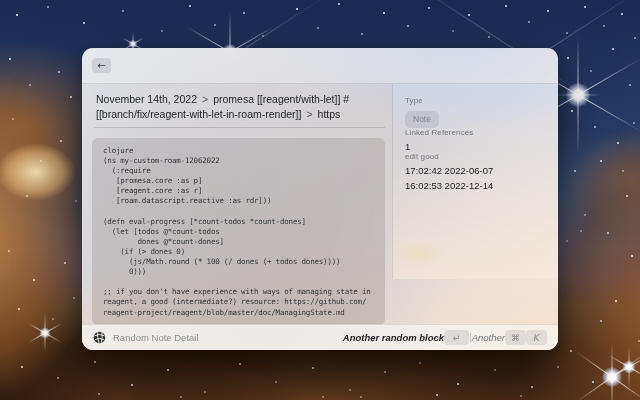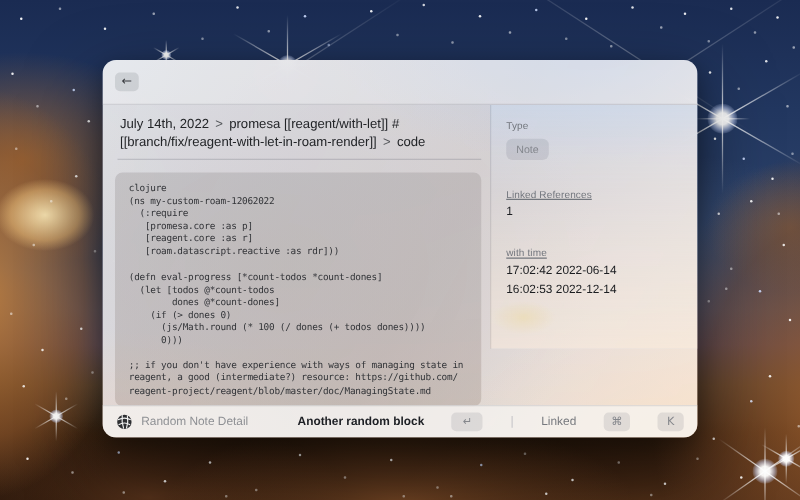--- a/index.html
+++ b/index.html
@@ -93,26 +93,26 @@
     font-family:"DejaVu Sans Mono",monospace;font-size:7.5px;letter-spacing:-0.2px;line-height:10.1px;
     color:#323438;white-space:pre;}
   .side-col{flex:1 1 auto;border-left:1px solid rgba(40,45,60,.12);padding:12px 12px 0 12px;position:relative;
     background:
       radial-gradient(34px 18px at 26px 170px, rgba(235,215,145,.38), transparent 75%),
       linear-gradient(180deg, rgba(205,221,243,.45) 0%, rgba(222,224,232,.18) 35%, rgba(247,233,219,.4) 75%, rgba(250,236,221,.55) 100%);}
   .s-label{font-size:8px;color:#73777e;letter-spacing:.1px;}
   .s-value{font-size:9.5px;color:#1c1e21;margin-top:4px;}
   .badge{display:inline-block;margin-top:6px;padding:3px 8px 4px 8px;border-radius:5px;
     background:rgba(130,138,152,.22);color:#83868c;font-size:8.5px;}
-  .s-gap{margin-top:23px;text-decoration:underline;}
+  .s-gap{margin-top:0;}
   .dlg-footer{height:25px;flex:0 0 auto;display:flex;align-items:center;justify-content:space-between;
     padding:0 11px;background:rgba(246,245,243,.72);border-top:1px solid rgba(40,45,60,.11);margin-top:45px;}
   .f-left{display:flex;align-items:center;gap:7px;}
   .f-app{font-size:9.5px;color:#8e9094;}
-  .f-right{display:flex;align-items:center;gap:22px;}
+  .f-right{display:flex;align-items:center;gap:0;font-style:italic;}
   .f-action{font-size:9.5px;font-weight:bold;color:#1d1f24;cursor:pointer;}
   .f-actions{font-size:9.5px;color:#77797e;cursor:pointer;}
   .key{display:inline-flex;align-items:center;justify-content:center;height:15px;min-width:15px;
     padding:0 3px;border-radius:4px;background:rgba(110,112,122,.16);color:#85878c;font-size:9px;
     font-family:"DejaVu Sans",sans-serif;}
   .key-wide{min-width:19px;}
   .f-div{color:#c6c6c9;font-size:10px;}
   .logo{display:block;}
 </style>
 </head>
@@ -165,21 +165,21 @@
     <i class="ray" style="height:24px;transform:translate(-50%,-50%) rotate(-60deg)"></i>
   </div>
 
   <div class="dialog">
     <div class="dlg-header">
       <button class="back-btn">←</button>
     </div>
     <div class="dlg-body">
       <div class="main-col">
         <div class="breadcrumb">
-          <span class="bc-seg">July 14th, 2022</span><span class="bc-sep">&gt;</span><span class="bc-seg">promesa [[reagent/with-let]] #[[branch/fix/reagent-with-let-in-roam-render]]</span><span class="bc-sep">&gt;</span><span class="bc-seg">code</span>
+          <span class="bc-seg">November 14th, 2022</span><span class="bc-sep">&gt;</span><span class="bc-seg">promesa [[reagent/with-let]] #[[branch/fix/reagent-with-let-in-roam-render]]</span><span class="bc-sep">&gt;</span><span class="bc-seg">https</span>
         </div>
         <hr class="bc-divider">
         <pre class="code-block">clojure
 (ns my-custom-roam-12062022
   (:require
    [promesa.core :as p]
    [reagent.core :as r]
    [roam.datascript.reactive :as rdr]))
 
 (defn eval-progress [*count-todos *count-dones]
@@ -191,39 +191,39 @@
 
 ;; if you don't have experience with ways of managing state in
 reagent, a good (intermediate?) resource: https://github.com/
 reagent-project/reagent/blob/master/doc/ManagingState.md</pre>
       </div>
       <div class="side-col">
         <div class="s-label">Type</div>
         <span class="badge">Note</span>
         <div class="s-label s-gap">Linked References</div>
         <div class="s-value">1</div>
-        <div class="s-label s-gap">with time</div>
-        <div class="s-value">17:02:42 2022-06-14</div>
+        <div class="s-label s-gap">edit good</div>
+        <div class="s-value">17:02:42 2022-06-07</div>
         <div class="s-value">16:02:53 2022-12-14</div>
       </div>
     </div>
     <div class="dlg-footer">
       <div class="f-left">
         <svg class="logo" width="13" height="13" viewBox="0 0 14 14">
           <circle cx="7" cy="7" r="6.2" fill="#2e2f32"></circle>
           <path d="M1.5 5.2 Q7 2.2 12.5 5.2" stroke="#f2f2f2" stroke-width="1" fill="none"></path>
           <path d="M2 9.4 Q7 6.6 12 9.4" stroke="#f2f2f2" stroke-width="1" fill="none"></path>
           <path d="M5.2 1.2 Q4.4 7 6.4 12.8" stroke="#f2f2f2" stroke-width="1" fill="none"></path>
           <path d="M9.6 1.4 Q10.6 7 8.8 12.7" stroke="#f2f2f2" stroke-width="1" fill="none"></path>
         </svg>
         <span class="f-app">Random Note Detail</span>
       </div>
       <div class="f-right">
         <span class="f-action">Another random block</span>
         <span class="key key-wide">↵</span>
         <span class="f-div">|</span>
-        <span class="f-actions">Linked</span>
+        <span class="f-actions">Another</span>
         <span class="key">⌘</span>
         <span class="key">K</span>
       </div>
     </div>
   </div>
 </div>
 
 </body></html>

